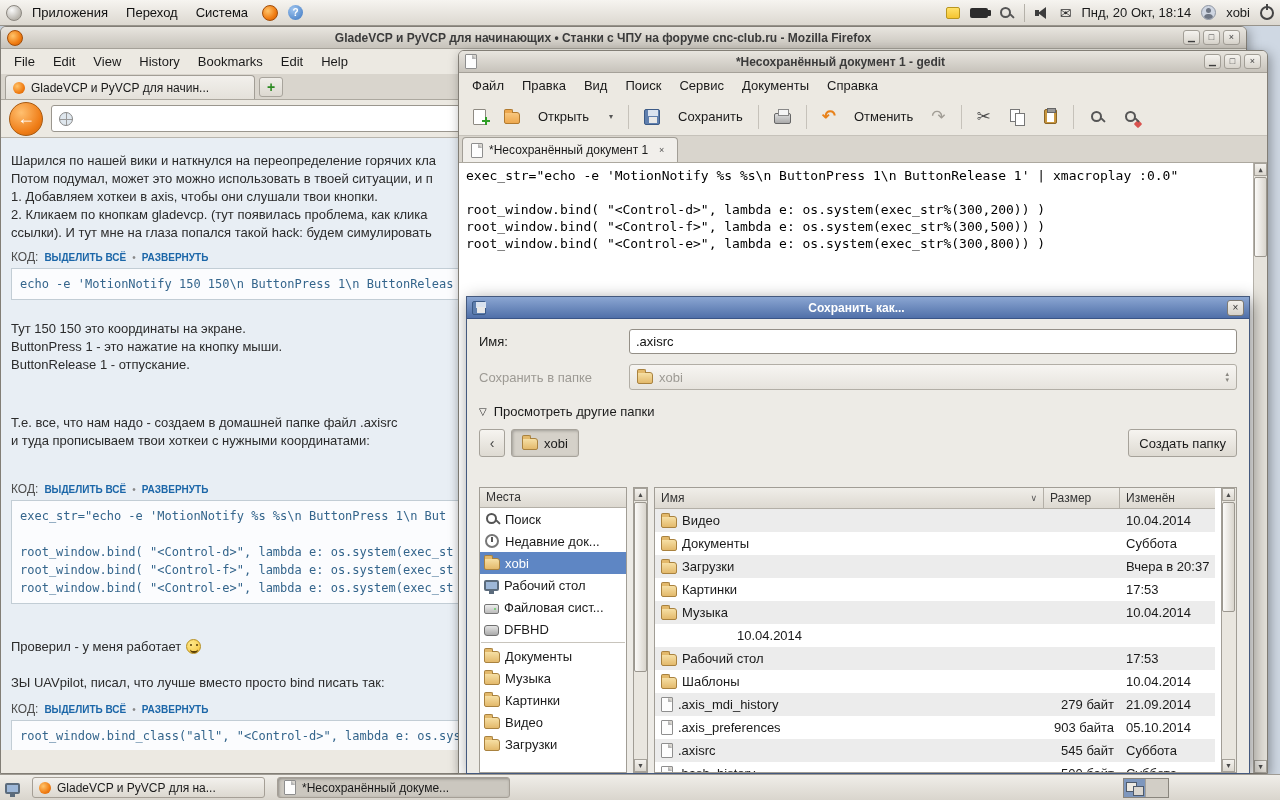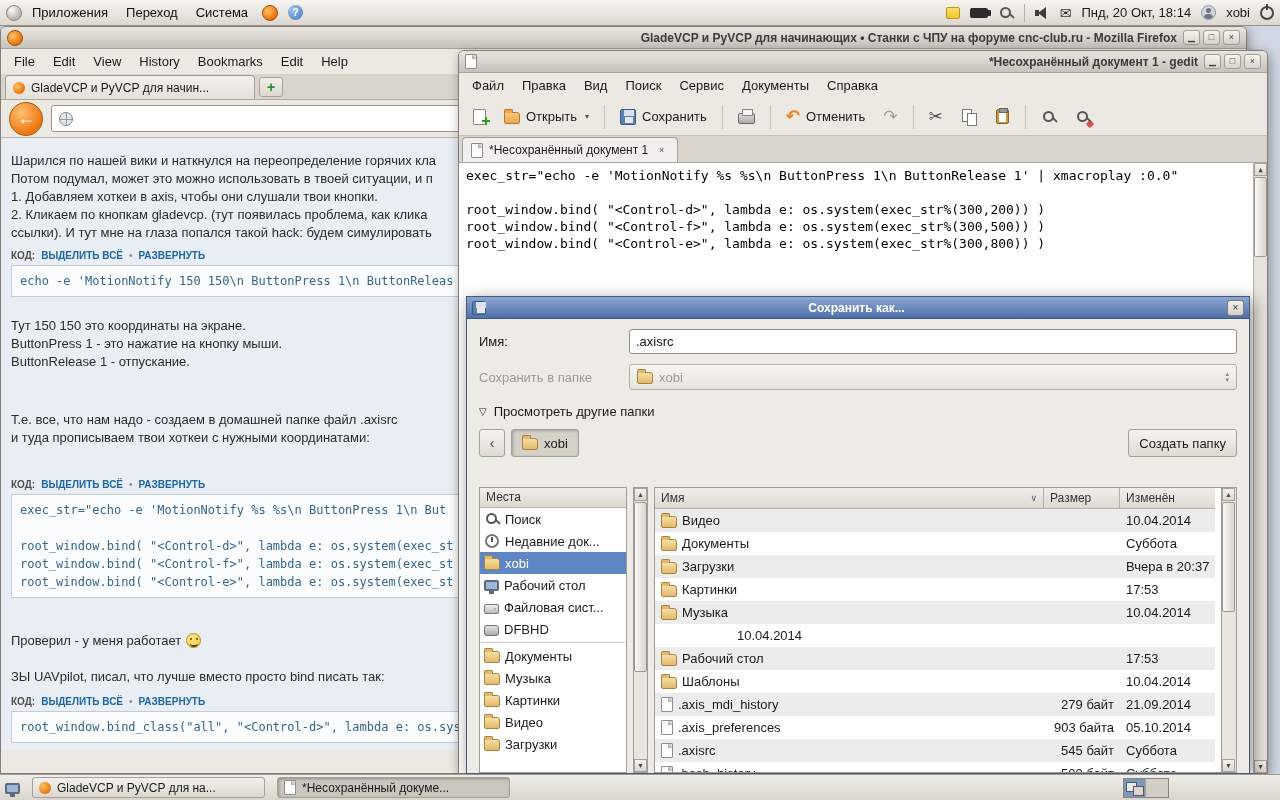--- a/index.html
+++ b/index.html
@@ -2,21 +2,21 @@
 <html><head>
 <meta charset="utf-8">
 <style>
 *{margin:0;padding:0;box-sizing:border-box}
 html,body{width:1280px;height:800px}
 body{position:relative;overflow:hidden;font-family:"Liberation Sans","DejaVu Sans",sans-serif;font-size:13px;color:#1a1a1a;background:#cfd8e3}
 
 
 .window{position:absolute;background:#ece9e2;border:1px solid #827e76;border-radius:6px 6px 0 0;box-shadow:2px 3px 12px rgba(0,0,0,.35)}
 .titlebar{height:22px;display:flex;align-items:center;gap:6px;padding:0 6px;background:linear-gradient(#e8e5df,#c7c3bb);border-bottom:1px solid #a5a199;border-radius:5px 5px 0 0}
-.titlebar .title{flex:1;text-align:right;font-size:12px;font-weight:bold;color:#3b3b3b;white-space:nowrap;overflow:hidden}
+.titlebar .title{flex:1;text-align:center;font-size:12px;font-weight:bold;color:#3b3b3b;white-space:nowrap;overflow:hidden}
 .winbtns{display:flex;gap:3px}
 .winbtn{width:17px;height:15px;font-size:9px;line-height:13px;text-align:center;color:#3f3f3f;background:linear-gradient(#f5f3ef,#d8d4cc);border:1px solid #a29e96;border-radius:3px}
 .menubar{display:flex;align-items:center;height:25px;padding:0 4px;background:#ece9e2}
 .menu-item{padding:3px 9px;font-size:13px;white-space:nowrap}
 
 
 .ic{display:inline-block;position:relative;flex:none;vertical-align:middle}
 .ic-folder{width:16px;height:12px;background:linear-gradient(#f6dfa4,#e3b96b);border:1px solid #a9823f;border-radius:1px 3px 2px 2px;margin-top:2px}
 .ic-folder::before{content:"";position:absolute;top:-4px;left:-1px;width:7px;height:3px;background:#e3b96b;border:1px solid #a9823f;border-bottom:0;border-radius:2px 2px 0 0}
 .ic-folder.open{background:linear-gradient(#f8c77e,#eda84e);border-color:#b27a2e}
@@ -83,32 +83,32 @@
 .fftab{display:flex;align-items:center;gap:6px;width:250px;height:24px;background:linear-gradient(#f2f0ec,#e4e1da);border:1px solid #a29e96;border-bottom:none;border-radius:4px 4px 0 0;padding:0 7px;font-size:12px}
 .fftab-label{white-space:nowrap;overflow:hidden}
 .newtab{width:24px;height:20px;margin:0 0 2px 4px;text-align:center;color:#2c8a22;font-weight:bold;font-size:14px;line-height:18px;background:linear-gradient(#f0eee9,#dcd8d0);border:1px solid #a8a49c;border-radius:3px}
 .navbar{display:flex;align-items:center;gap:8px;height:38px;padding:0 8px;background:#ece9e2;border-bottom:1px solid #b9b5ad}
 .backbtn{width:34px;height:34px;border-radius:50%;background:radial-gradient(circle at 35% 30%,#ffc070,#ef7d17 65%,#c9620a);border:1px solid #a85a10;color:#fff;font-size:18px;font-weight:bold;display:flex;align-items:center;justify-content:center;flex:none}
 .urlbar{display:flex;align-items:center;gap:6px;width:560px;height:27px;background:#fff;border:1px solid #9a968e;border-radius:3px;padding:0 7px}
 .urltext{font-size:13px;color:#222;white-space:nowrap;overflow:hidden}
 .ffcontent{height:612px;background:#e8eef4;padding:14px 10px 0;overflow:hidden;position:relative}
 .pline{font-size:13px;line-height:18px;white-space:nowrap;color:#2b2b2b}
 .codehead{margin-top:8px;display:flex;align-items:center;gap:6px}
-.codelbl{font-size:10px;font-weight:bold;color:#4d4d4d}
+.codelbl{font-size:12px;font-weight:normal;color:#4d4d4d}
 .codelink{font-size:10px;font-weight:bold;color:#1b66a8}
 .codedot{font-size:10px;color:#888}
 .codebox{margin-top:4px;width:470px;border:1px solid #c2cdd5;background:#fbfcfe;padding:6px 8px;font-family:"DejaVu Sans Mono","Liberation Mono",monospace;font-size:12px;line-height:18px;color:#34658c;white-space:nowrap;overflow:hidden}
 .smiley{display:inline-block;width:15px;height:15px;border-radius:50%;background:radial-gradient(circle at 35% 30%,#ffe98a,#f5c33b);border:1px solid #b78f1e;vertical-align:-3px;margin-left:5px;position:relative}
 .smiley::before{content:"";position:absolute;left:3px;top:4px;width:2px;height:2px;background:#5a3e06;border-radius:50%;box-shadow:6px 0 0 #5a3e06}
 .smiley::after{content:"";position:absolute;left:3px;top:7px;width:8px;height:4px;border-bottom:2px solid #5a3e06;border-radius:0 0 8px 8px}
 
 
 #gedit{left:458px;top:50px;width:810px;height:724px;z-index:2}
 .gtoolbar{display:flex;align-items:center;gap:2px;height:38px;padding:0 6px;background:#ece9e2;border-bottom:1px solid #c6c2ba}
-.tbtn{display:inline-flex;align-items:center;gap:6px;height:30px;padding:0 8px;border-radius:3px;font-size:13px;white-space:nowrap}
+.tbtn{display:inline-flex;align-items:center;gap:18px;height:30px;padding:0 8px;border-radius:3px;font-size:13px;white-space:nowrap}
 .tbtn .glyph{font-size:17px}
 .undo{color:#e8821a;font-weight:bold}
 .redo{color:#a19d95}
 .cutg{color:#4a4a4a;font-size:15px}
 .tsep{width:1px;height:24px;background:#c6c2ba;margin:0 5px}
 .ddarrow{font-size:8px;color:#555;margin-left:2px}
 .gtabbar{height:27px;background:#d9d5cd;border-bottom:1px solid #aca89f;display:flex;align-items:flex-end;padding:0 3px}
 .gtab{display:flex;align-items:center;gap:6px;height:25px;padding:0 8px;background:#f1efeb;border:1px solid #a29e96;border-bottom:none;border-radius:4px 4px 0 0;font-size:12px}
 .gtab-close{width:15px;height:15px;border-radius:3px;font-size:9px;line-height:14px;text-align:center;color:#555}
 .gtext{position:relative;height:calc(100% - 112px);background:#fff;font-family:"DejaVu Sans Mono","Liberation Mono",monospace;font-size:13px;line-height:17px;color:#000;padding:4px 7px;overflow:hidden}

